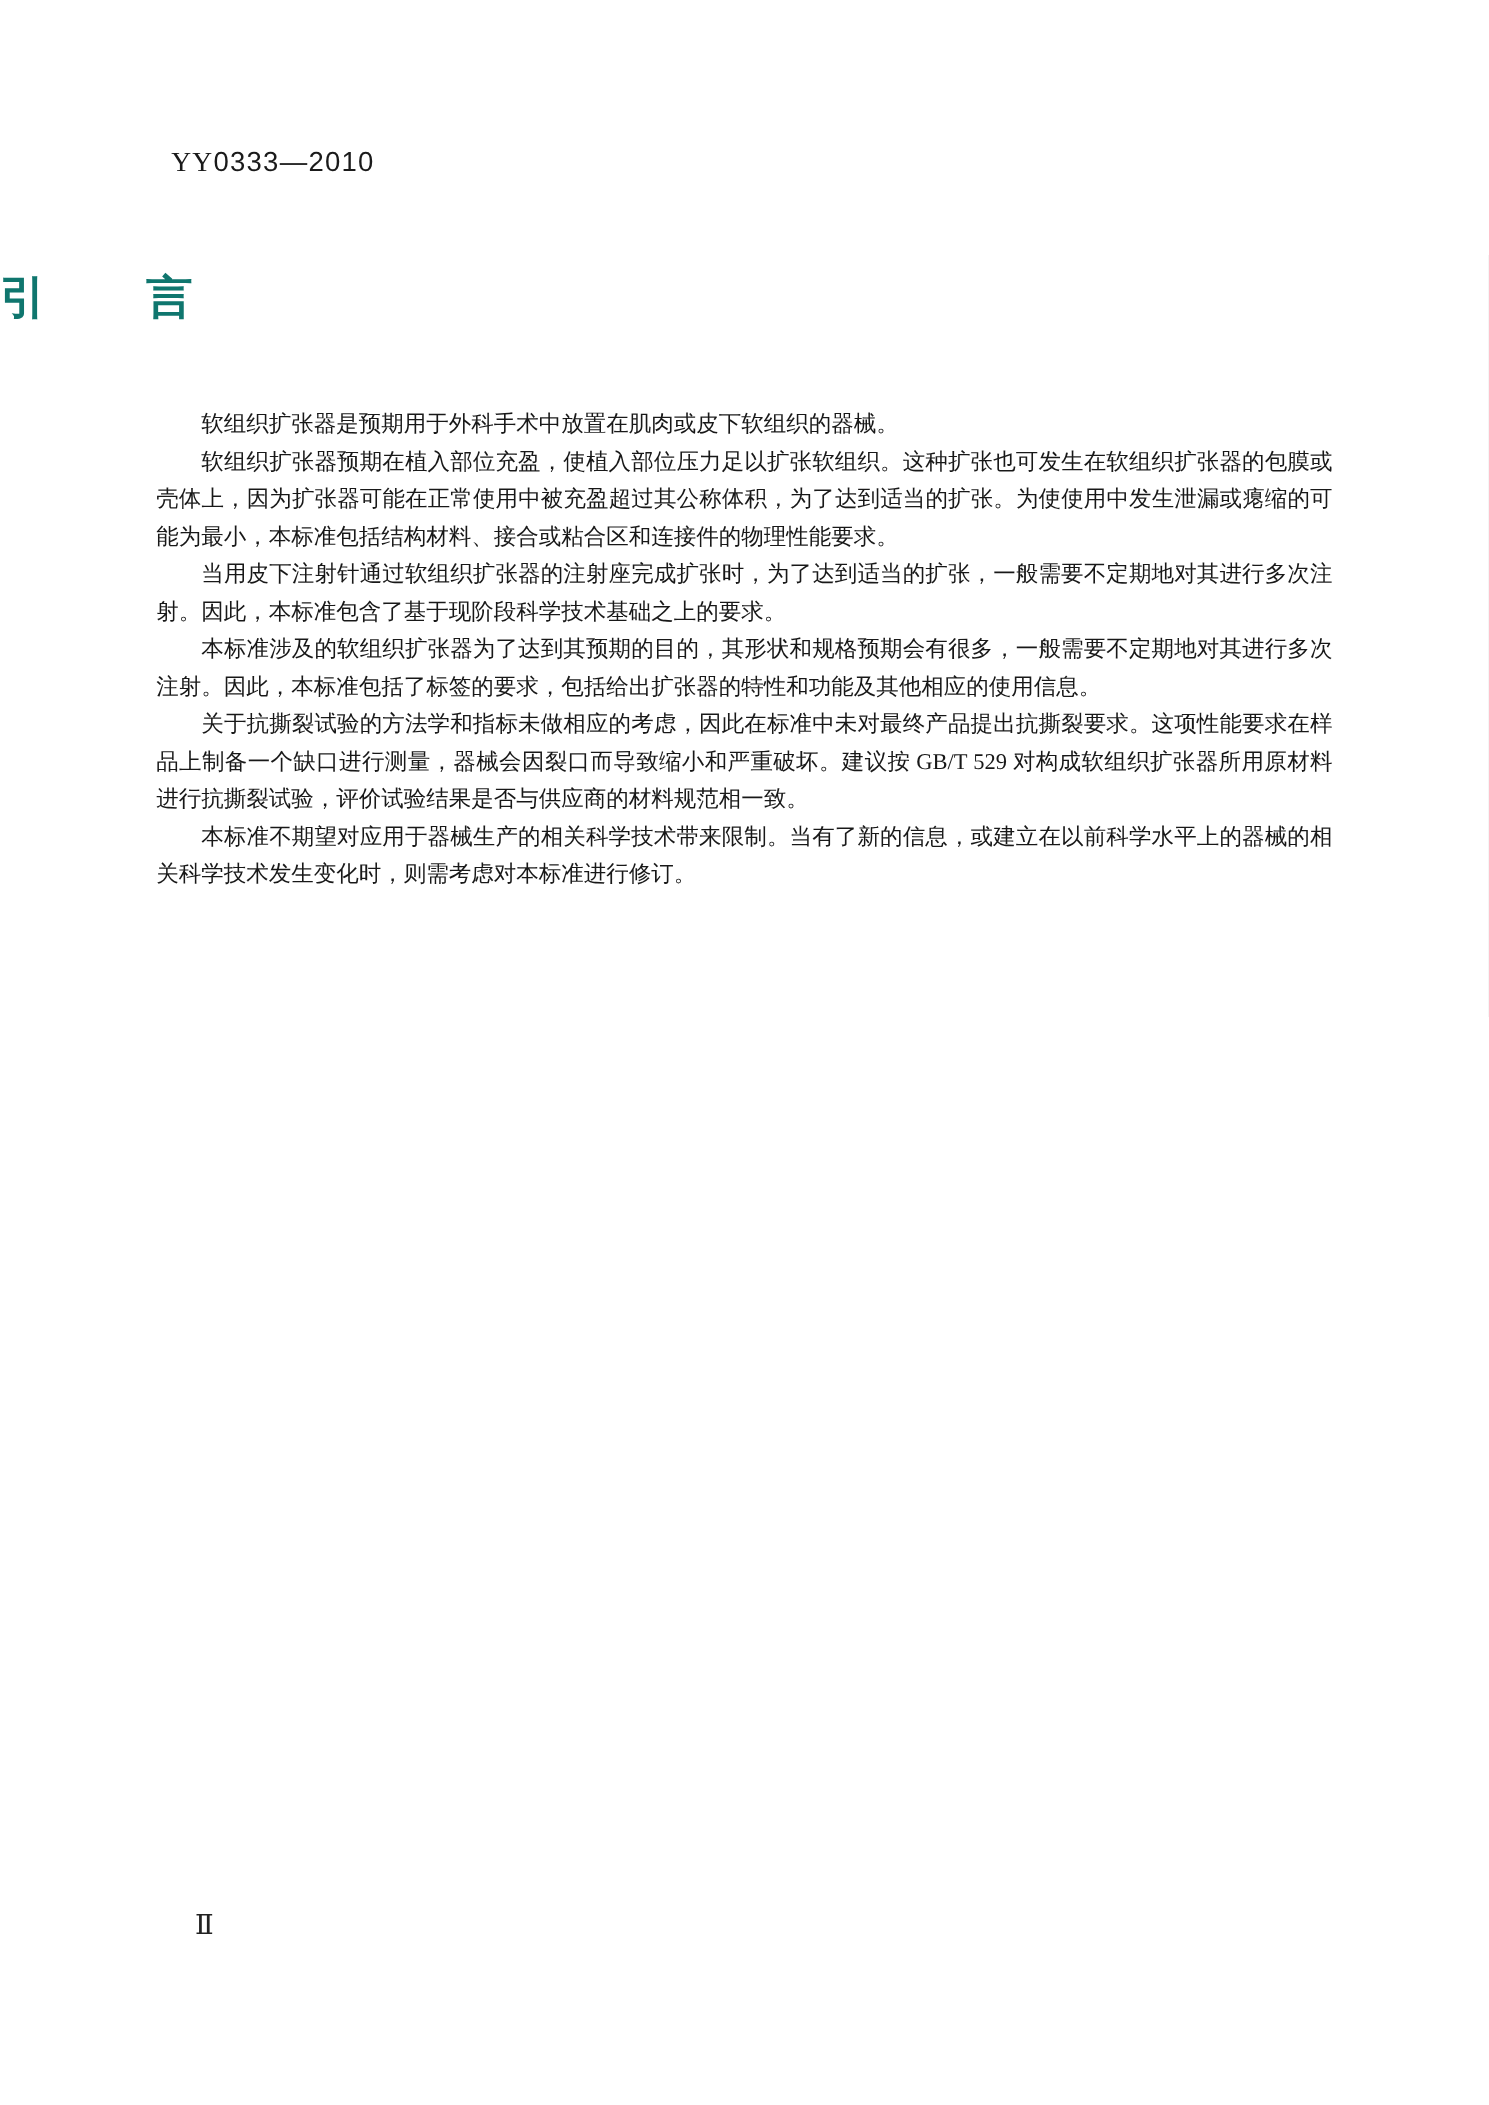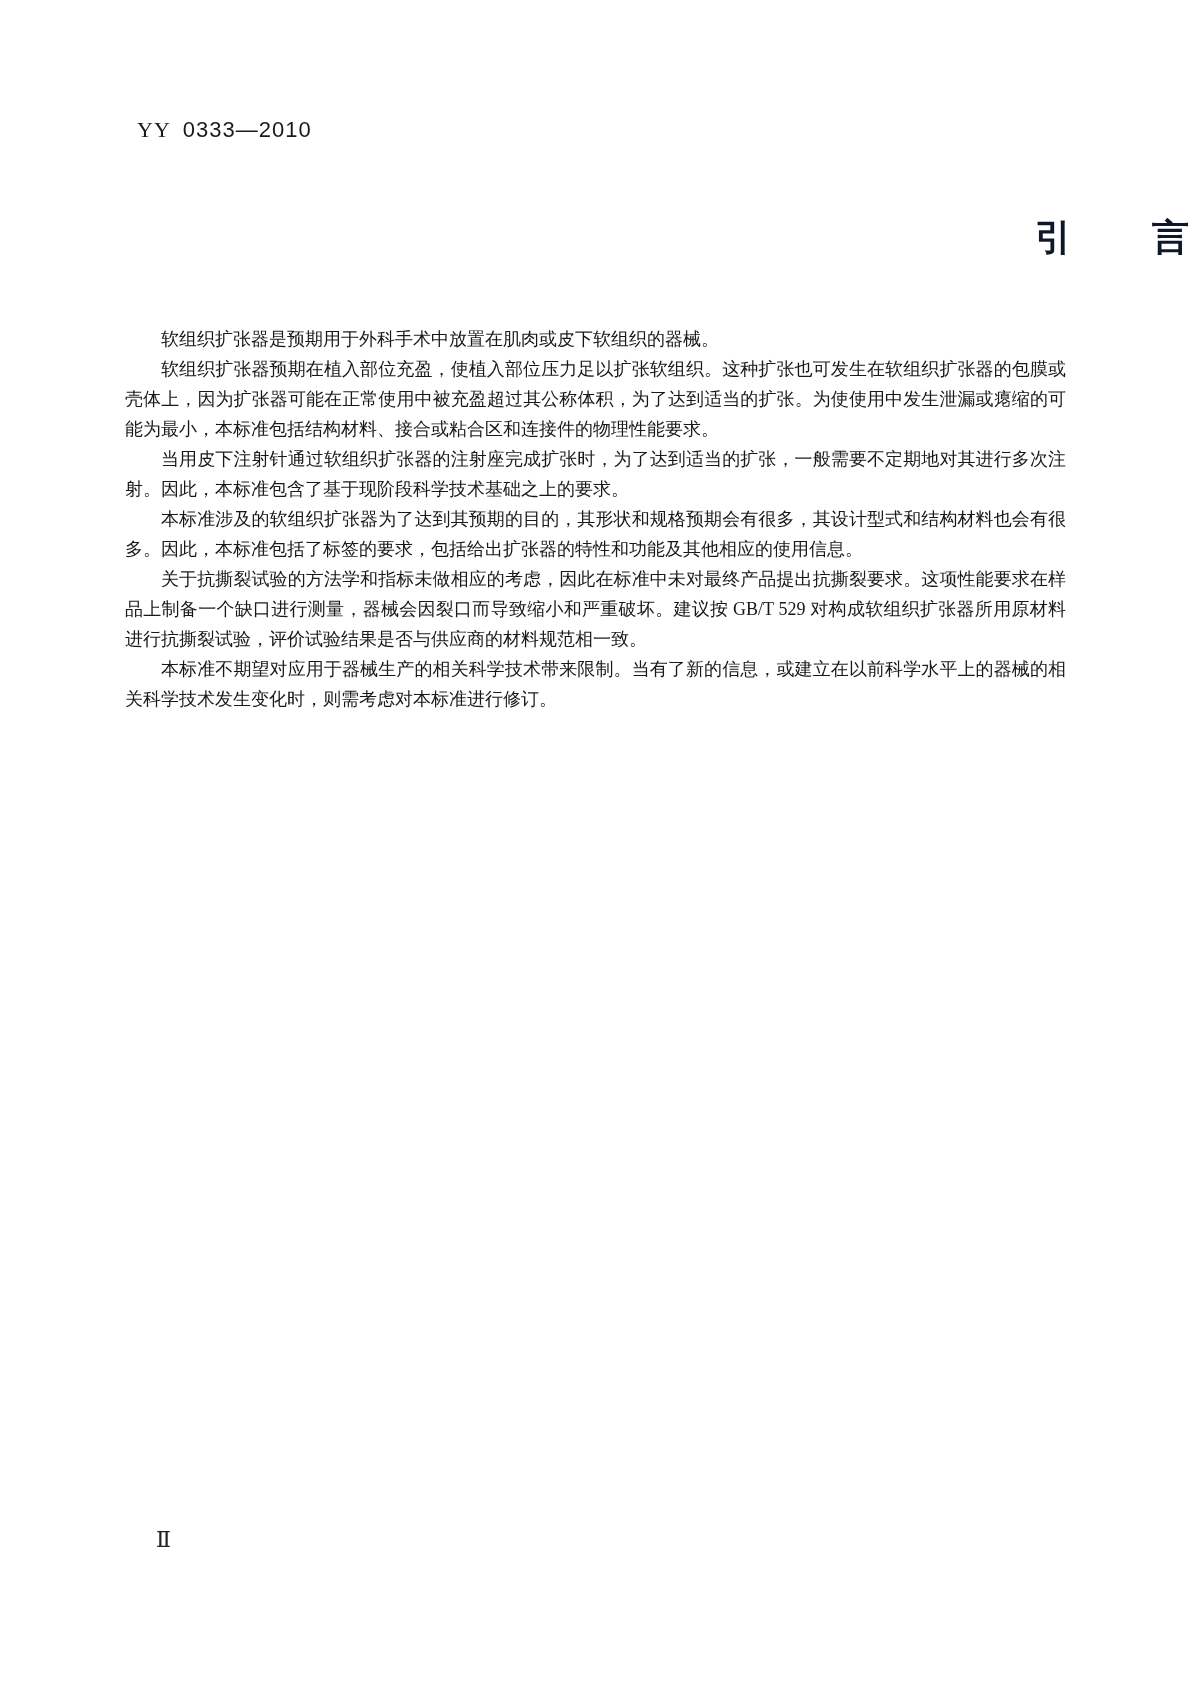--- a/index.html
+++ b/index.html
@@ -21,35 +21,35 @@
     white-space: nowrap;
   }
   .std-prefix {
     font-family: "Liberation Serif", "DejaVu Serif", serif;
     font-weight: normal;
     letter-spacing: 1px;
   }
   .std-code {
     font-family: "Liberation Sans", "DejaVu Sans", sans-serif;
     font-weight: 400;
-    margin-left: 12px;
+    margin-left: 0;
     letter-spacing: 1px;
     text-align: center;
   }
   .doc-title {
     position: absolute;
     left: 0;
     right: 0;
     top: 213px;
-    text-align: right;
+    text-align: left;
     font-family: "Liberation Sans", "DejaVu Sans", sans-serif;
     font-size: 37px;
     font-weight: bold;
     letter-spacing: 2px;
-    color: #0f172a;
+    color: #0f766e;
   }
   .doc-body {
     position: absolute;
     left: 125px;
     top: 324px;
     width: 941px;
     font-family: "Liberation Serif", "DejaVu Serif", serif;
     font-size: 18px;
     line-height: 30px;
     text-align: justify;
@@ -76,20 +76,20 @@
   <div class="doc-header">
     <span class="std-prefix">YY</span><span class="std-code">0333—2010</span>
   </div>
 
   <div class="doc-title">引　　言</div>
 
   <div class="doc-body">
     <p>软组织扩张器是预期用于外科手术中放置在肌肉或皮下软组织的器械。</p>
     <p>软组织扩张器预期在植入部位充盈，使植入部位压力足以扩张软组织。这种扩张也可发生在软组织扩张器的包膜或壳体上，因为扩张器可能在正常使用中被充盈超过其公称体积，为了达到适当的扩张。为使使用中发生泄漏或瘪缩的可能为最小，本标准包括结构材料、接合或粘合区和连接件的物理性能要求。</p>
     <p>当用皮下注射针通过软组织扩张器的注射座完成扩张时，为了达到适当的扩张，一般需要不定期地对其进行多次注射。因此，本标准包含了基于现阶段科学技术基础之上的要求。</p>
-    <p>本标准涉及的软组织扩张器为了达到其预期的目的，其形状和规格预期会有很多，其设计型式和结构材料也会有很多。因此，本标准包括了标签的要求，包括给出扩张器的特性和功能及其他相应的使用信息。</p>
+    <p>本标准涉及的软组织扩张器为了达到其预期的目的，其形状和规格预期会有很多，一般需要不定期地对其进行多次注射。因此，本标准包括了标签的要求，包括给出扩张器的特性和功能及其他相应的使用信息。</p>
     <p>关于抗撕裂试验的方法学和指标未做相应的考虑，因此在标准中未对最终产品提出抗撕裂要求。这项性能要求在样品上制备一个缺口进行测量，器械会因裂口而导致缩小和严重破坏。建议按 GB/T 529 对构成软组织扩张器所用原材料进行抗撕裂试验，评价试验结果是否与供应商的材料规范相一致。</p>
     <p>本标准不期望对应用于器械生产的相关科学技术带来限制。当有了新的信息，或建立在以前科学水平上的器械的相关科学技术发生变化时，则需考虑对本标准进行修订。</p>
   </div>
 
   <div class="page-footer">Ⅱ</div>
 
 </div>
 
 </body></html>

